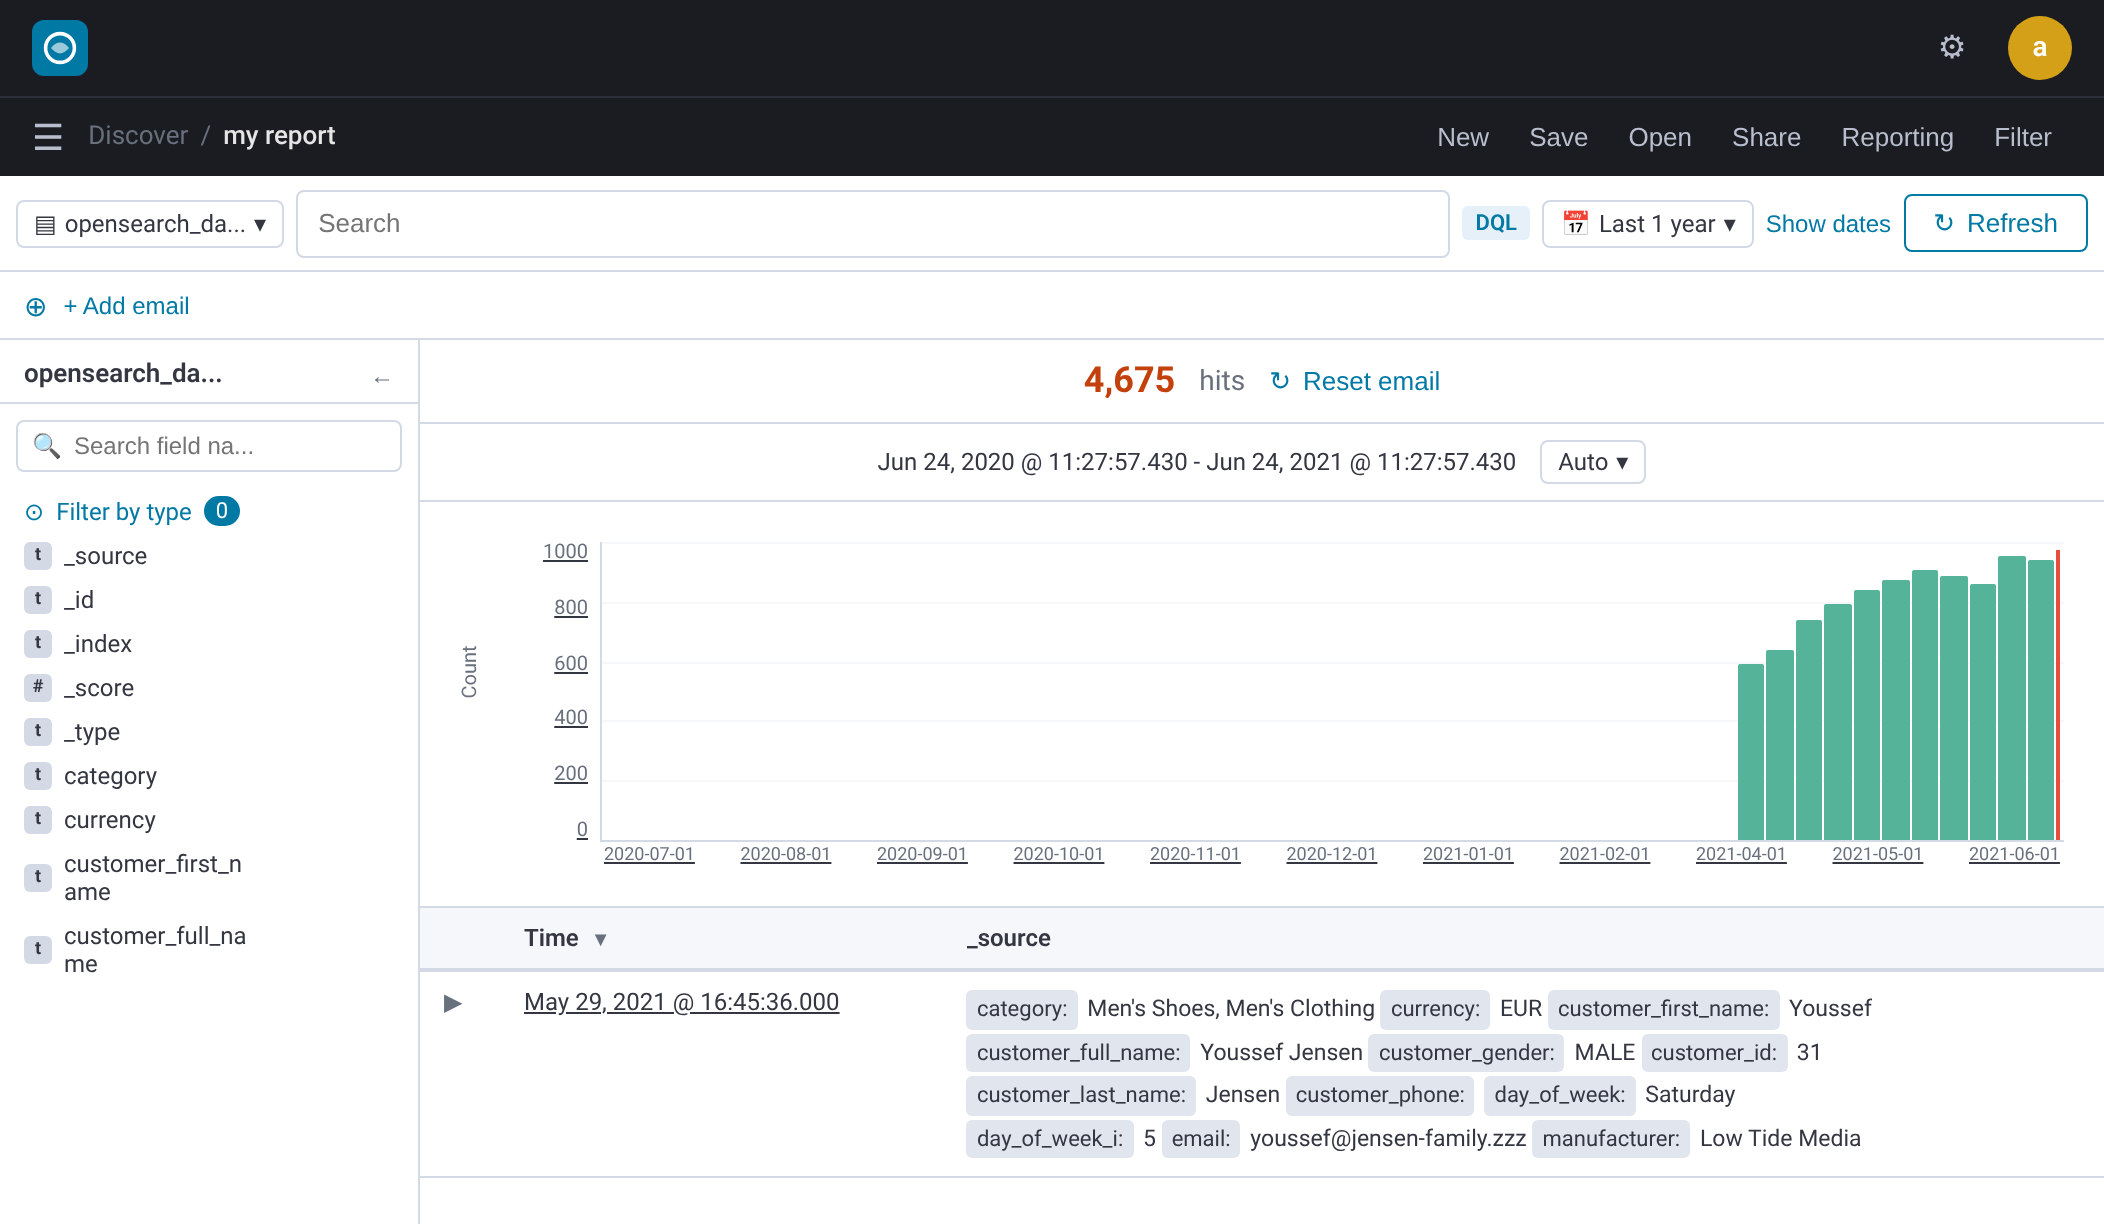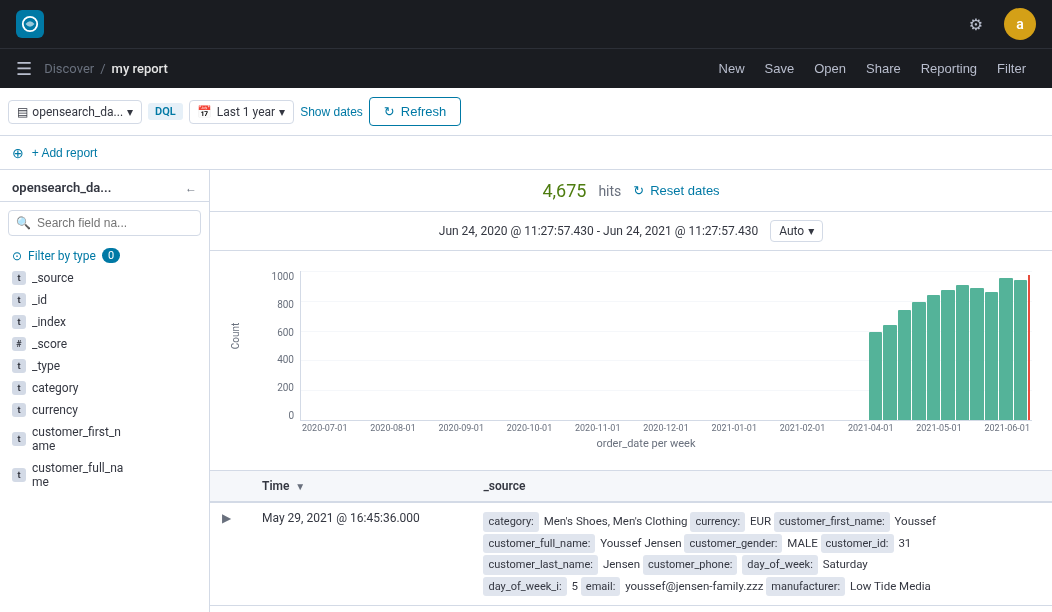--- a/index.html
+++ b/index.html
@@ -164,21 +164,21 @@
     
     .hits-bar {
       background: #fff;
       border-bottom: 1px solid #d3dae6;
       padding: 10px 20px;
       display: flex;
       align-items: center;
       justify-content: center;
       gap: 12px;
     }
-    .hits-count { font-size: 18px; font-weight: 400; color: #4d7c0f; }
+    .hits-count { font-size: 18px; font-weight: 700; color: #c2410c; }
     .hits-label { font-size: 14px; color: #69707d; }
     .reset-search-btn {
       display: flex; align-items: center; gap: 6px; background: none; border: none; color: #0079a5; font-size: 13px; cursor: pointer; font-weight: 500;
     }
 
     
     .date-range-bar {
       background: #fff;
       display: flex;
       align-items: center;
@@ -191,20 +191,21 @@
     }
     .auto-selector {
       display: flex; align-items: center; gap: 4px; padding: 3px 8px; border: 1px solid #d3dae6; border-radius: 4px; cursor: pointer; font-size: 12px; background: #fff;
     }
 
     
     .chart-area {
       background: #fff;
       padding: 10px 20px 20px;
       border-bottom: 1px solid #d3dae6;
+      text-decoration: underline;
     }
     .chart-wrapper {
       position: relative;
       height: 160px;
       display: flex;
       align-items: flex-end;
     }
     .chart-y-axis {
       width: 40px;
       height: 150px;
@@ -308,36 +309,39 @@
   <button class="nav-btn">Reporting</button>
   <button class="nav-btn">Filter</button>
 </div>
 
 <div class="search-bar-row">
   <div class="index-selector">
     <span>▤</span>
     <span>opensearch_da...</span>
     <span>▾</span>
   </div>
+  <div class="search-input-wrapper">
+    <input type="text" placeholder="Search" style="">
+  </div>
   <span class="dql-badge">DQL</span>
   <div class="time-selector">
     <span>📅</span>
     <span>Last 1 year</span>
     <span>▾</span>
   </div>
   <button class="show-dates-btn">Show dates</button>
   <button class="refresh-btn">
     <span>↻</span>
     <span>Refresh</span>
   </button>
 </div>
 
 <div class="filter-row">
   <button class="filter-icon-btn">⊕</button>
-  <button class="add-filter-btn">+ Add report</button>
+  <button class="add-filter-btn">+ Add email</button>
 </div>
 
 <div class="main-container">
 
   <div class="sidebar">
     <div class="sidebar-index-label">
       <span>opensearch_da...</span>
       <div style="display:flex;gap:4px;">
         <button class="sidebar-collapse-btn">←</button>
       </div>
@@ -391,21 +395,21 @@
     </div>
   </div>
 
   <div class="right-content">
 
     <div class="hits-bar">
       <span class="hits-count">4,675</span>
       <span class="hits-label">hits</span>
       <button class="reset-search-btn">
         <span>↻</span>
-        <span>Reset dates</span>
+        <span>Reset email</span>
       </button>
     </div>
 
     <div class="date-range-bar">
       <span>Jun 24, 2020 @ 11:27:57.430 - Jun 24, 2021 @ 11:27:57.430</span>
       <div class="auto-selector">
         <span>Auto</span>
         <span>▾</span>
       </div>
     </div>
@@ -496,21 +500,20 @@
             <span>2020-09-01</span>
             <span>2020-10-01</span>
             <span>2020-11-01</span>
             <span>2020-12-01</span>
             <span>2021-01-01</span>
             <span>2021-02-01</span>
             <span>2021-04-01</span>
             <span>2021-05-01</span>
             <span>2021-06-01</span>
           </div>
-          <div class="chart-x-title">order_date per week</div>
         </div>
       </div>
     </div>
 
     <div class="results-table">
       <table>
         <thead>
           <tr>
             <th style="width:40px;"></th>
             <th>
@@ -520,21 +523,21 @@
             <th>
               <span>_source</span>
             </th>
           </tr>
         </thead>
         <tbody>
           <tr>
             <td>
               <button class="expand-btn">▶</button>
             </td>
-            <td style="white-space:nowrap;font-size:12px;">May 29, 2021 @ 16:45:36.000</td>
+            <td style="white-space:nowrap;font-size:12px;text-decoration:underline;">May 29, 2021 @ 16:45:36.000</td>
             <td class="source-cell">
               <span class="badge-tag">category:</span> <span>Men's Shoes, Men's Clothing</span>
               <span class="badge-tag">currency:</span> <span>EUR</span>
               <span class="badge-tag">customer_first_name:</span> <span>Youssef</span>
               <br>
               <span class="badge-tag">customer_full_name:</span> <span>Youssef Jensen</span>
               <span class="badge-tag">customer_gender:</span> <span>MALE</span>
               <span class="badge-tag">customer_id:</span> <span>31</span>
               <br>
               <span class="badge-tag">customer_last_name:</span> <span>Jensen</span>

